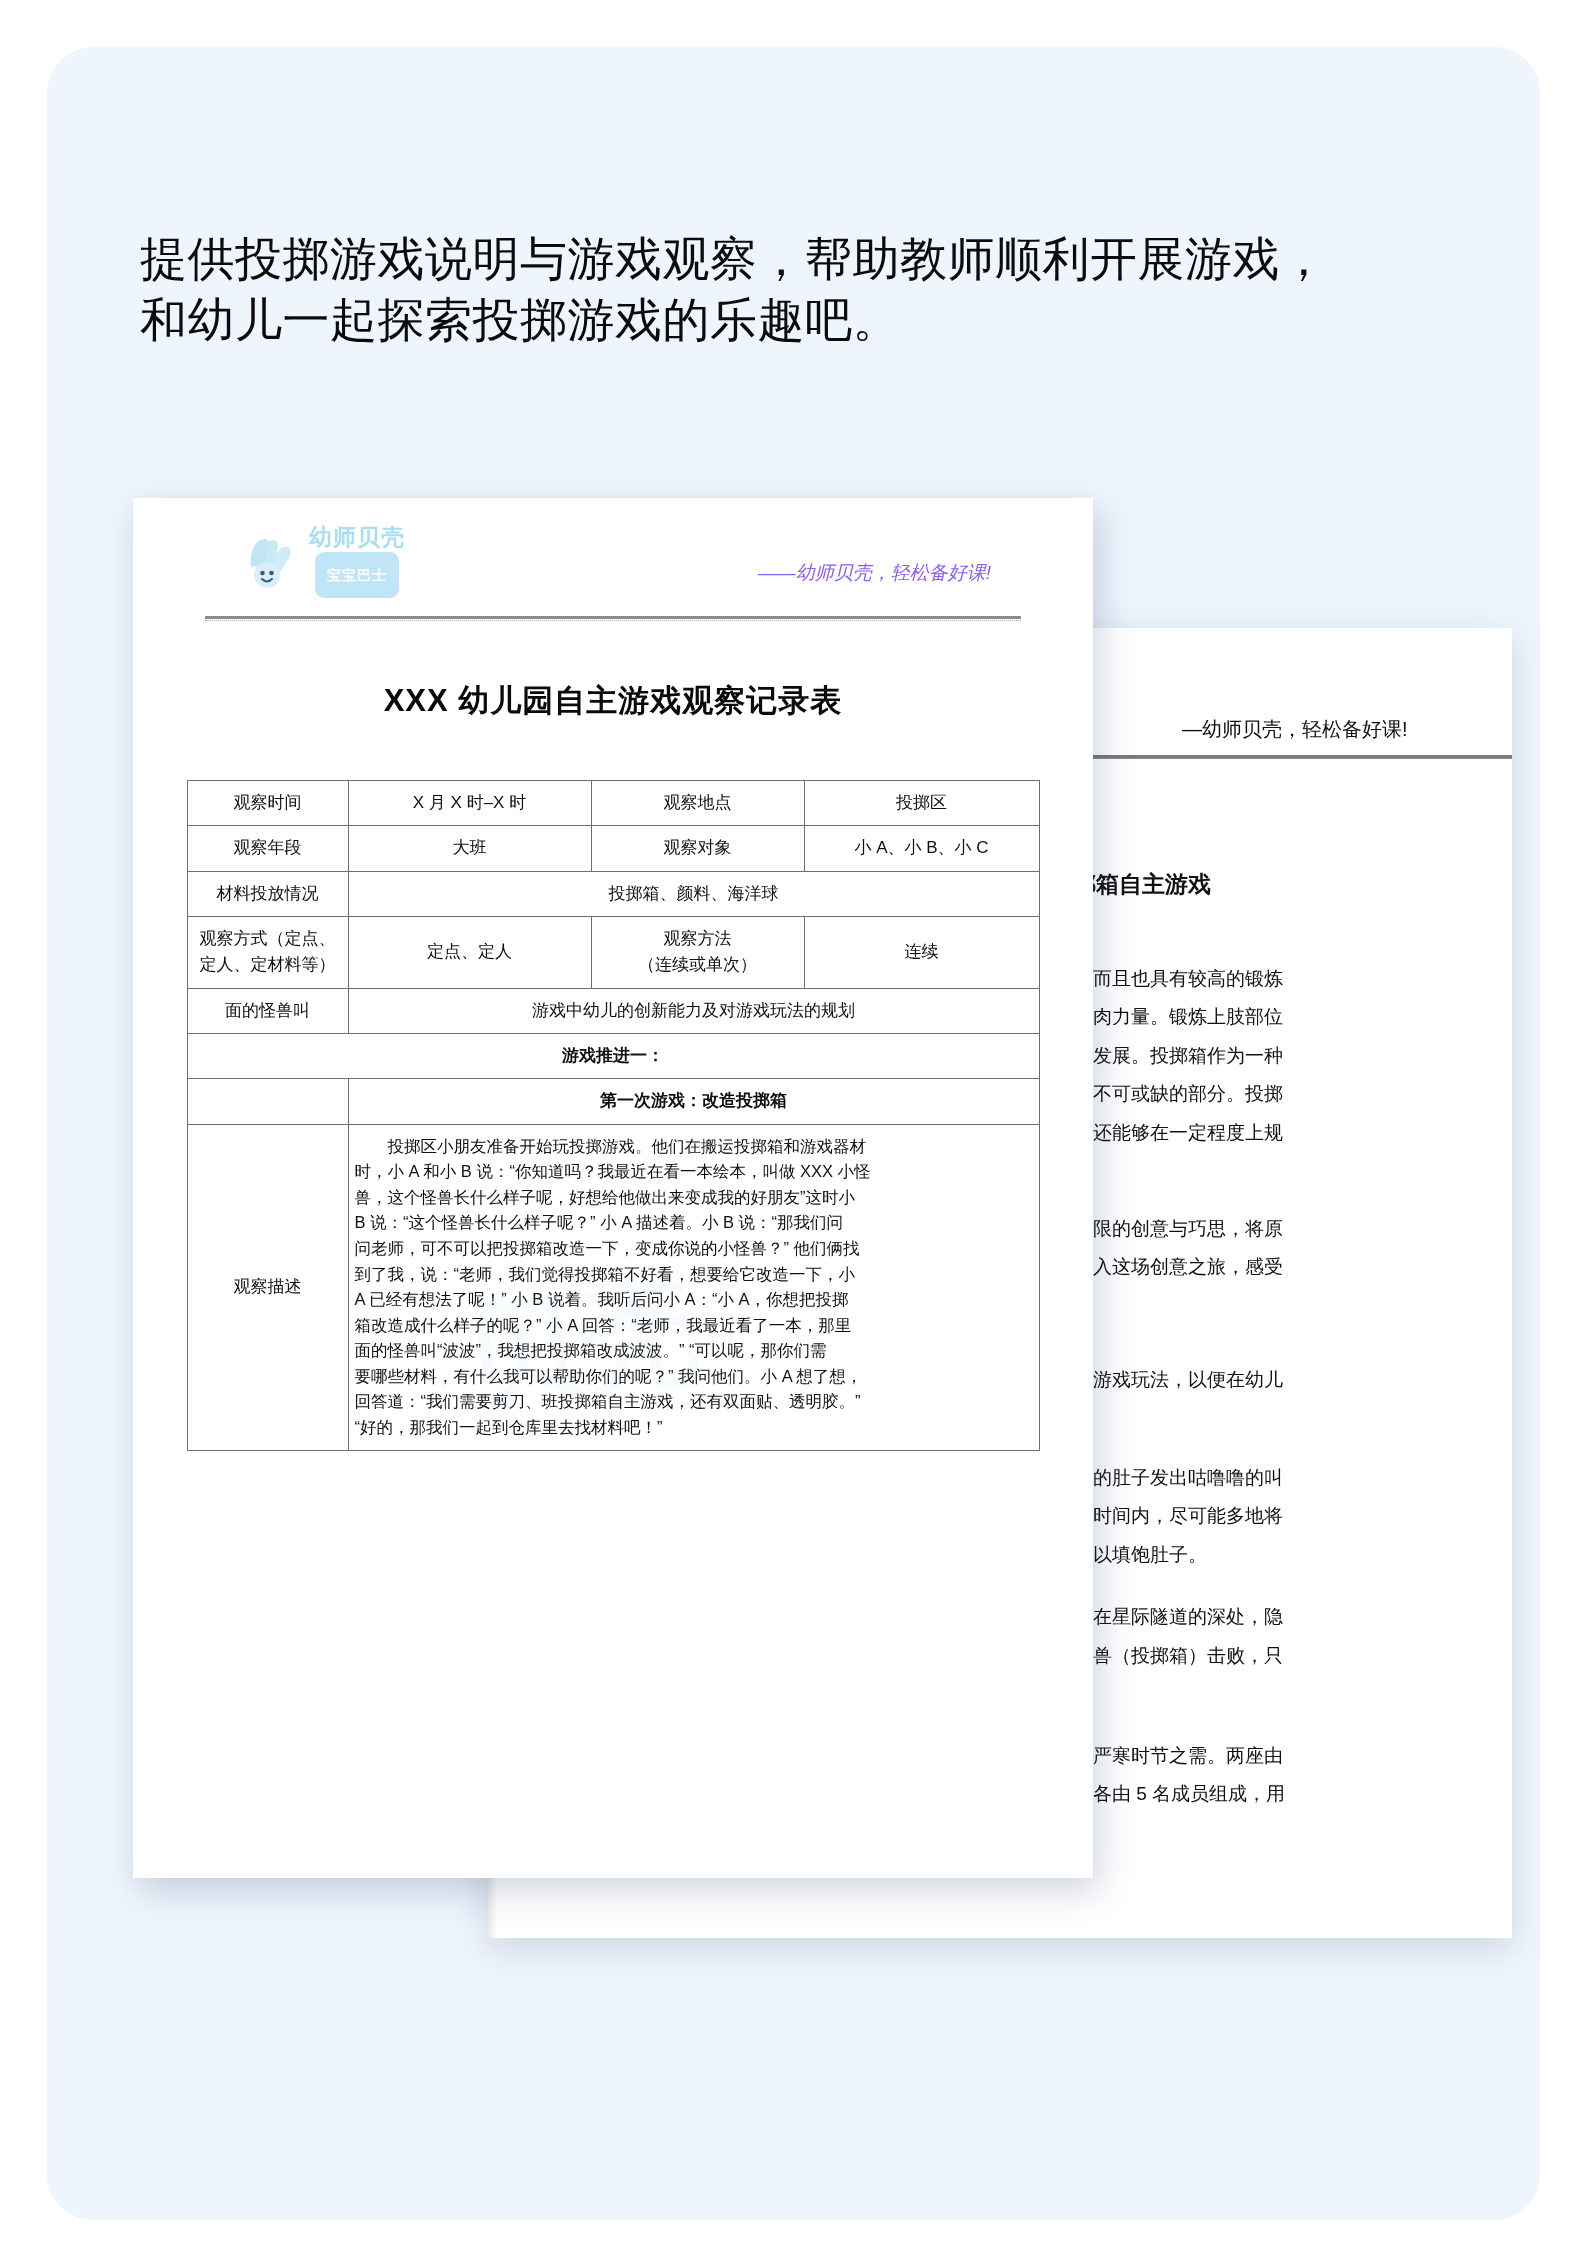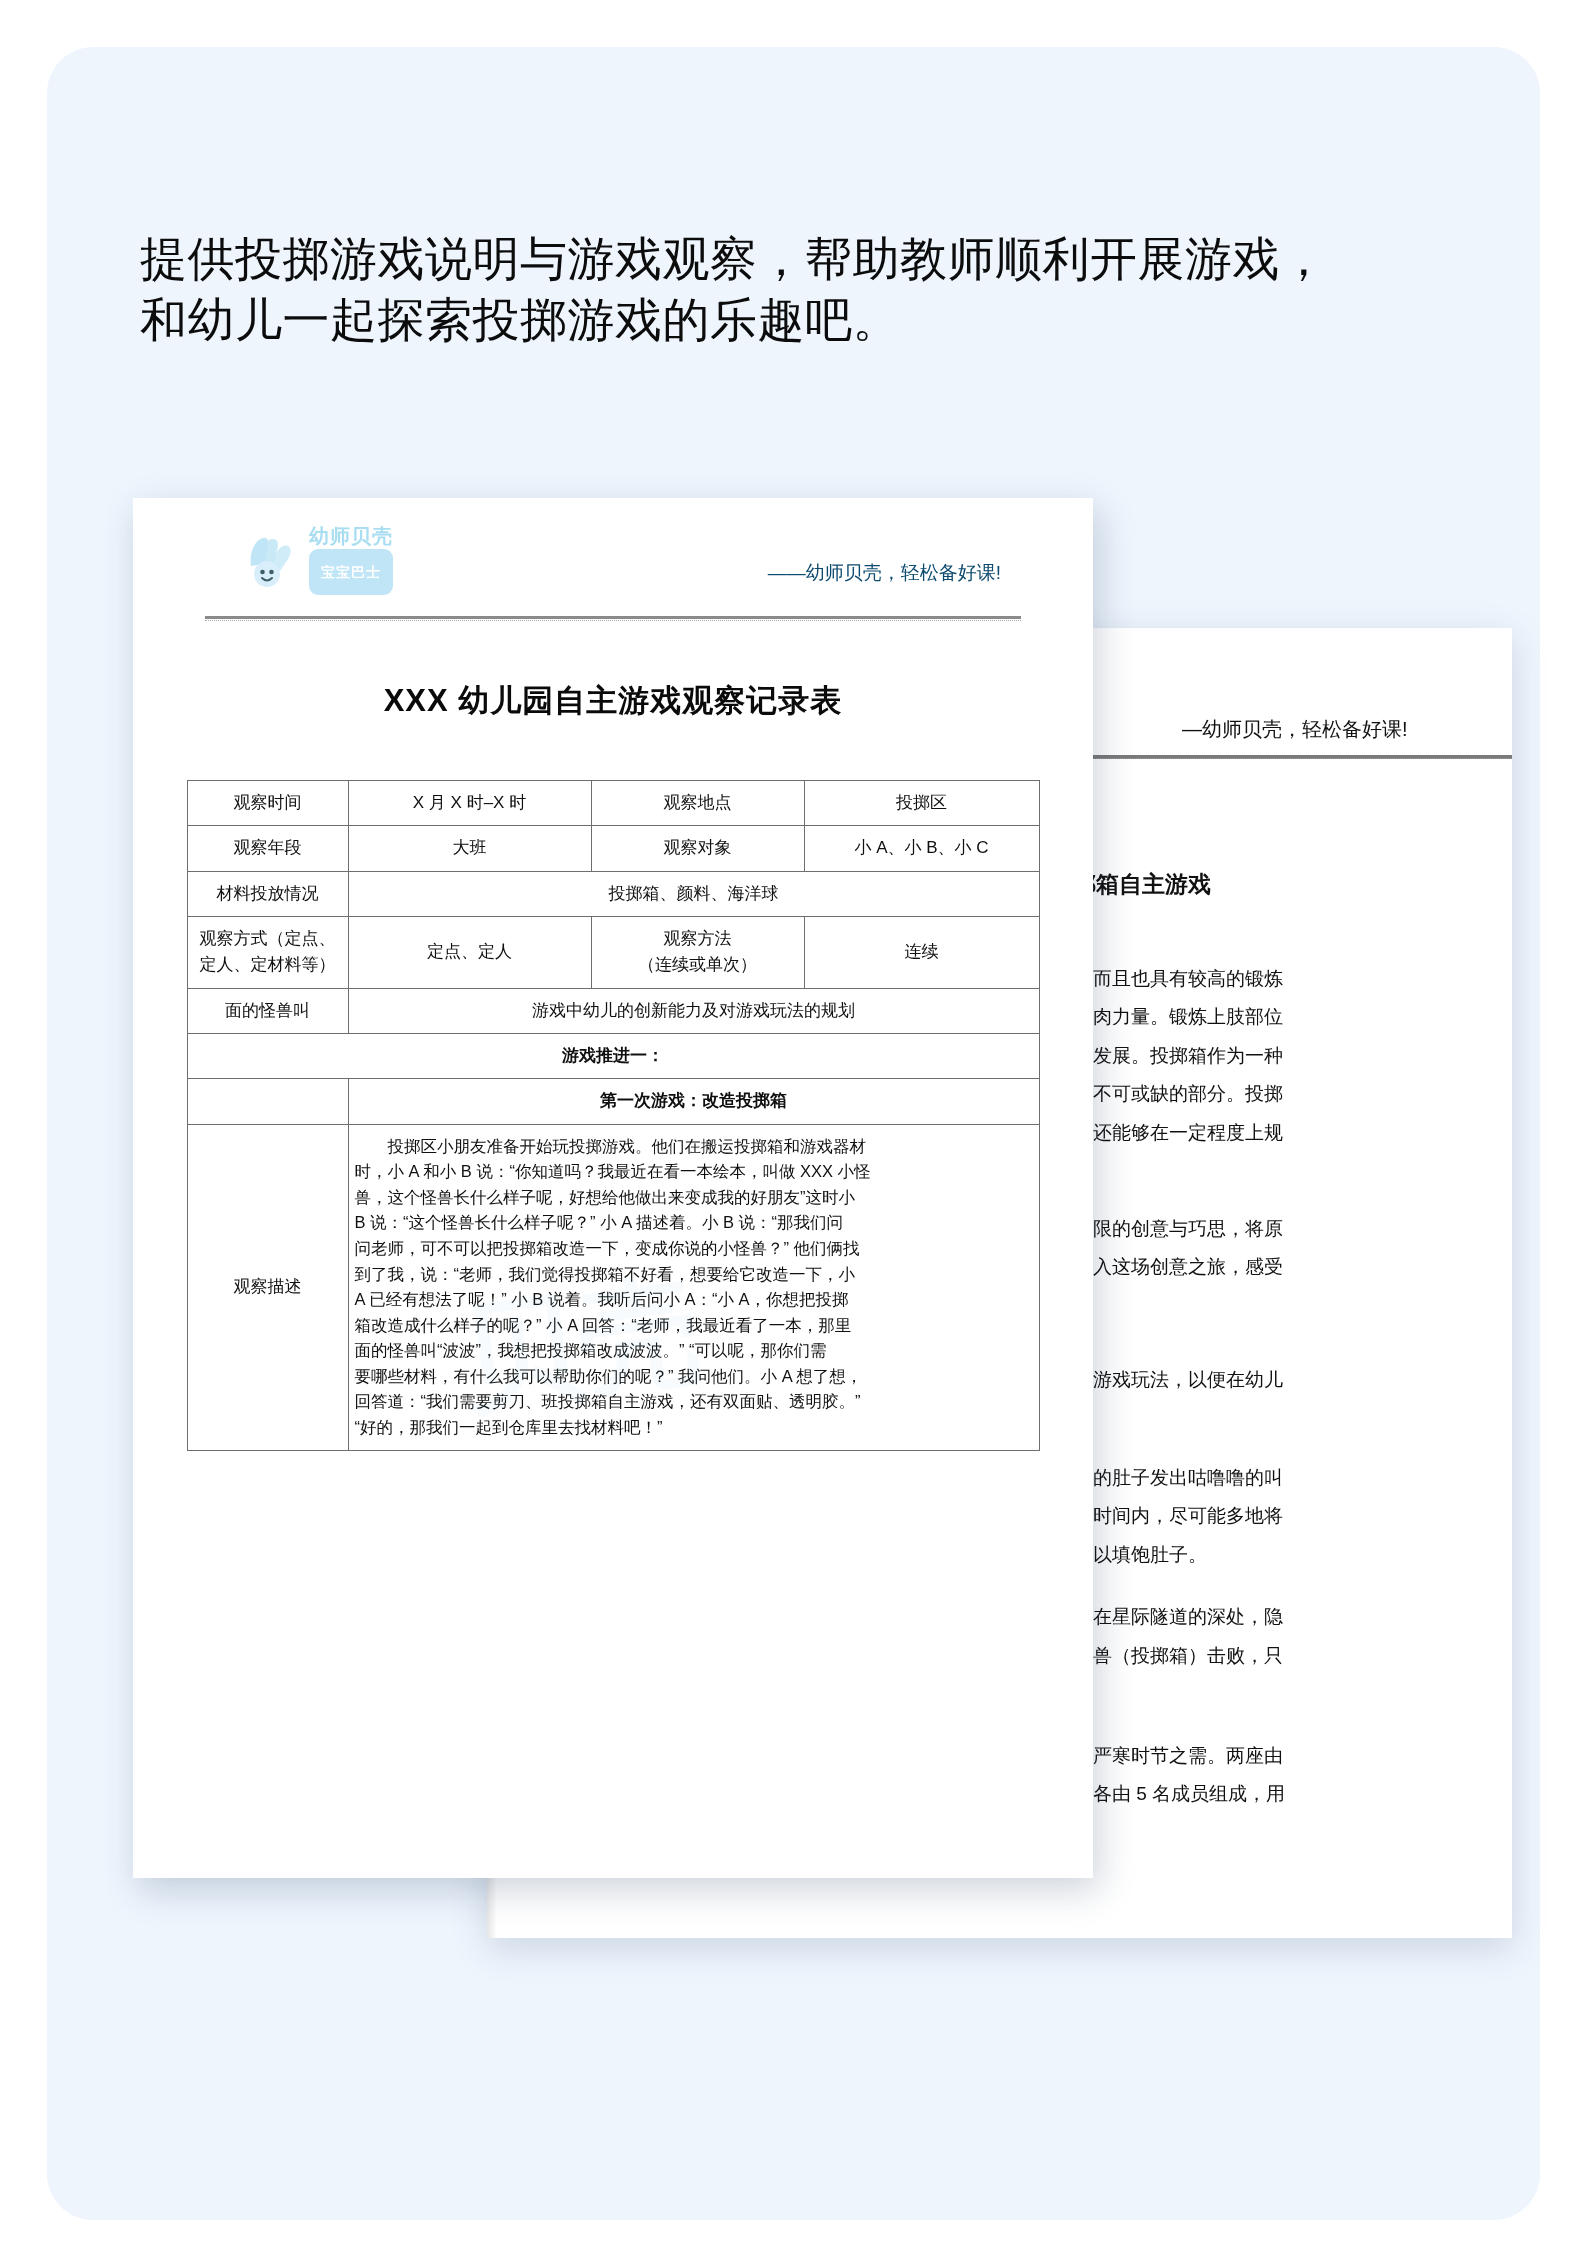--- a/index.html
+++ b/index.html
@@ -141,43 +141,44 @@
     height: 58px;
     position: relative;
   }
   .logo-text-col {
     display: flex;
     flex-direction: column;
     align-items: center;
     gap: 3px;
   }
   .logo-name {
-    font-size: 20px;
+    font-size: 23px;
     font-weight: 700;
     color: #a8ddf2;
     letter-spacing: 1px;
     line-height: 1;
   }
   .logo-badge {
     background: #bfe5f6;
     color: #ffffff;
     font-size: 14px;
     font-weight: 700;
     border-radius: 9px;
     padding: 14px 12px;
     letter-spacing: 1px;
     line-height: 1.3;
   }
   .front-tagline {
     position: absolute;
-    right: 92px;
+    right: 102px;
     top: 62px;
     font-size: 19px;
-    color: #0c4a6e;
-    white-space: nowrap;
+    color: #8b5cf6;
+    white-space: nowrap;
+    font-style: italic;
   }
   .front-rule {
     position: absolute;
     left: 72px;
     right: 72px;
     top: 118px;
     height: 3px;
     background: #8a8a8a;
   }
   .front-rule::after {

